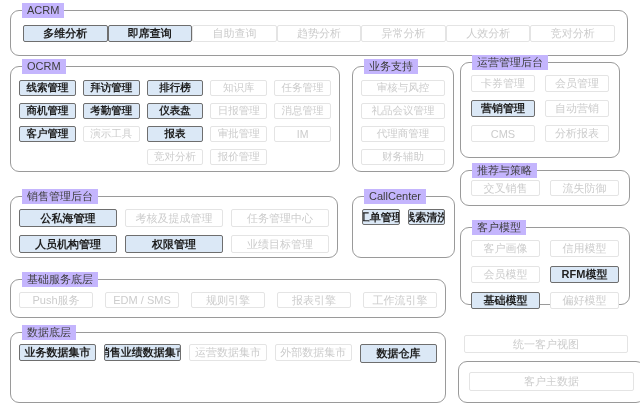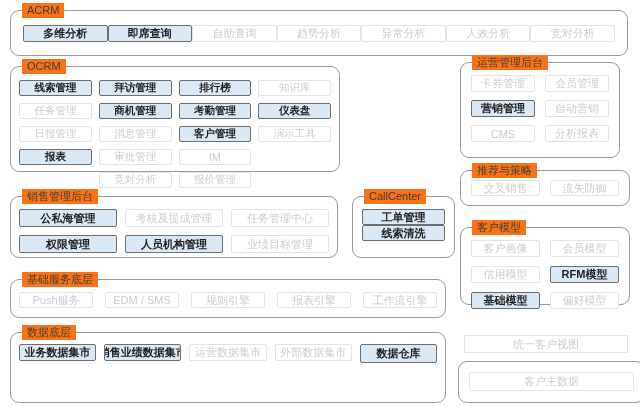--- a/index.html
+++ b/index.html
@@ -3,56 +3,56 @@
 <meta charset="utf-8">
 <style>
   html,body{margin:0;padding:0;background:#fff;}
   body{width:640px;height:409px;overflow:hidden;
        font-family:"Liberation Sans","DejaVu Sans",sans-serif;}
   .canvas{position:relative;width:640px;height:409px;background:var(--bg,#fff);}
 
   
   .group{position:absolute;box-sizing:border-box;border:1px solid var(--group-border,#9a9a9a);
          border-radius:9px;background:#fff;}
-  .gtitle{position:absolute;top:-8px;left:11px;background:#f97316;padding:0 5px;
+  .gtitle{position:absolute;top:-8px;left:11px;background:#c4b5fd;padding:0 5px;
           font-size:11px;line-height:15px;color:var(--title-text,#3d3d3d);white-space:nowrap;}
 
   
   .btn{box-sizing:border-box;border:1px solid;border-radius:2px;display:flex;
        align-items:center;justify-content:center;font-size:11px;height:17px;
        white-space:nowrap;overflow:hidden;}
   .btn.active{background:var(--active-fill,#dbe8f6);border-color:var(--active-border,#6e6e6e);
               color:var(--active-text,#1f1f1f);font-weight:bold;}
   .btn.planned{background:var(--planned-fill,#fff);border-color:var(--planned-border,#e4e4e4);
                color:var(--planned-text,#ccc);}
   .btn.empty{visibility:hidden;border:none;}
   .btn.wide{flex:0 0 100%;height:19px;}
 
   
   .g-acrm{left:10px;top:10px;width:618px;height:46px;}
   .g-acrm .items{display:flex;gap:0;padding:14px 12px 0;}
   .g-acrm .btn{flex:1;}
 
   .g-ocrm{left:10px;top:66px;width:330px;height:106px;}
-  .g-ocrm .items{display:grid;grid-template-columns:repeat(4,1fr);gap:7px;padding:13px 8px 0;}
+  .g-ocrm .items{display:grid;grid-template-columns:repeat(5,1fr);gap:7px;padding:13px 8px 0;}
   .g-ocrm .btn{height:16px;font-size:10.5px;}
 
   .g-bsupport{left:352px;top:66px;width:102px;height:106px;}
   .g-bsupport .items{display:flex;flex-direction:column;gap:7px;padding:13px 8px 0;}
   .g-bsupport .btn{height:16px;font-size:10.5px;}
 
   .g-opadmin{left:460px;top:62px;width:160px;height:96px;}
   .g-opadmin .items{display:grid;grid-template-columns:repeat(2,1fr);gap:8px 10px;padding:12px 10px 0;}
 
   .g-salesadmin{left:10px;top:196px;width:328px;height:62px;}
   .g-salesadmin .items{display:grid;grid-template-columns:repeat(3,1fr);gap:8px;padding:12px 8px 0;}
   .g-salesadmin .btn{height:18px;}
 
   .g-callcenter{left:352px;top:196px;width:103px;height:62px;}
-  .g-callcenter .items{display:flex;flex-direction:column;gap:0;padding:12px 9px 0;}
+  .g-callcenter .items{display:flex;flex-direction:row;gap:8px;padding:12px 9px 0;}
   .g-callcenter .btn{height:16px;}
 
   .g-recommend{left:460px;top:170px;width:170px;height:36px;}
   .g-recommend .items{display:grid;grid-template-columns:repeat(2,1fr);gap:10px;padding:9px 10px 0;}
   .g-recommend .btn{height:16px;}
 
   .g-custmodel{left:460px;top:227px;width:170px;height:78px;}
   .g-custmodel .items{display:grid;grid-template-columns:repeat(2,1fr);gap:9px 10px;padding:12px 10px 0;}
 
   .g-baseservices{left:10px;top:279px;width:436px;height:39px;}
@@ -106,41 +106,50 @@
         <div class="btn planned">审批管理</div>
         <div class="btn planned">IM</div>
         <div class="btn empty"></div>
         <div class="btn empty"></div>
         <div class="btn planned">竞对分析</div>
         <div class="btn planned">报价管理</div>
         <div class="btn empty"></div>
       </div>
   </section>
 
+  <section class="group g-bsupport">
+    <span class="gtitle">业务支持</span>
+    <div class="items">
+        <div class="btn planned">审核与风控</div>
+        <div class="btn planned">礼品会议管理</div>
+        <div class="btn planned">代理商管理</div>
+        <div class="btn planned">财务辅助</div>
+      </div>
+  </section>
 
   <section class="group g-opadmin">
     <span class="gtitle">运营管理后台</span>
     <div class="items">
         <div class="btn planned">卡券管理</div>
         <div class="btn planned">会员管理</div>
         <div class="btn active">营销管理</div>
         <div class="btn planned">自动营销</div>
         <div class="btn planned">CMS</div>
         <div class="btn planned">分析报表</div>
       </div>
   </section>
 
   <section class="group g-salesadmin">
     <span class="gtitle">销售管理后台</span>
     <div class="items">
         <div class="btn active">公私海管理</div>
         <div class="btn planned">考核及提成管理</div>
         <div class="btn planned">任务管理中心</div>
+        <div class="btn active">人员机构管理</div>
         <div class="btn active">权限管理</div>
-        <div class="btn active">人员机构管理</div>
         <div class="btn planned">业绩目标管理</div>
       </div>
   </section>
 
   <section class="group g-callcenter">
     <span class="gtitle">CallCenter</span>
     <div class="items">
         <div class="btn active">工单管理</div>
         <div class="btn active">线索清洗</div>
       </div>
@@ -151,22 +160,22 @@
     <div class="items">
         <div class="btn planned">交叉销售</div>
         <div class="btn planned">流失防御</div>
       </div>
   </section>
 
   <section class="group g-custmodel">
     <span class="gtitle">客户模型</span>
     <div class="items">
         <div class="btn planned">客户画像</div>
+        <div class="btn planned">信用模型</div>
         <div class="btn planned">会员模型</div>
-        <div class="btn planned">信用模型</div>
         <div class="btn active">RFM模型</div>
         <div class="btn active">基础模型</div>
         <div class="btn planned">偏好模型</div>
       </div>
   </section>
 
   <section class="group g-baseservices">
     <span class="gtitle">基础服务底层</span>
     <div class="items">
         <div class="btn planned">Push服务</div>

